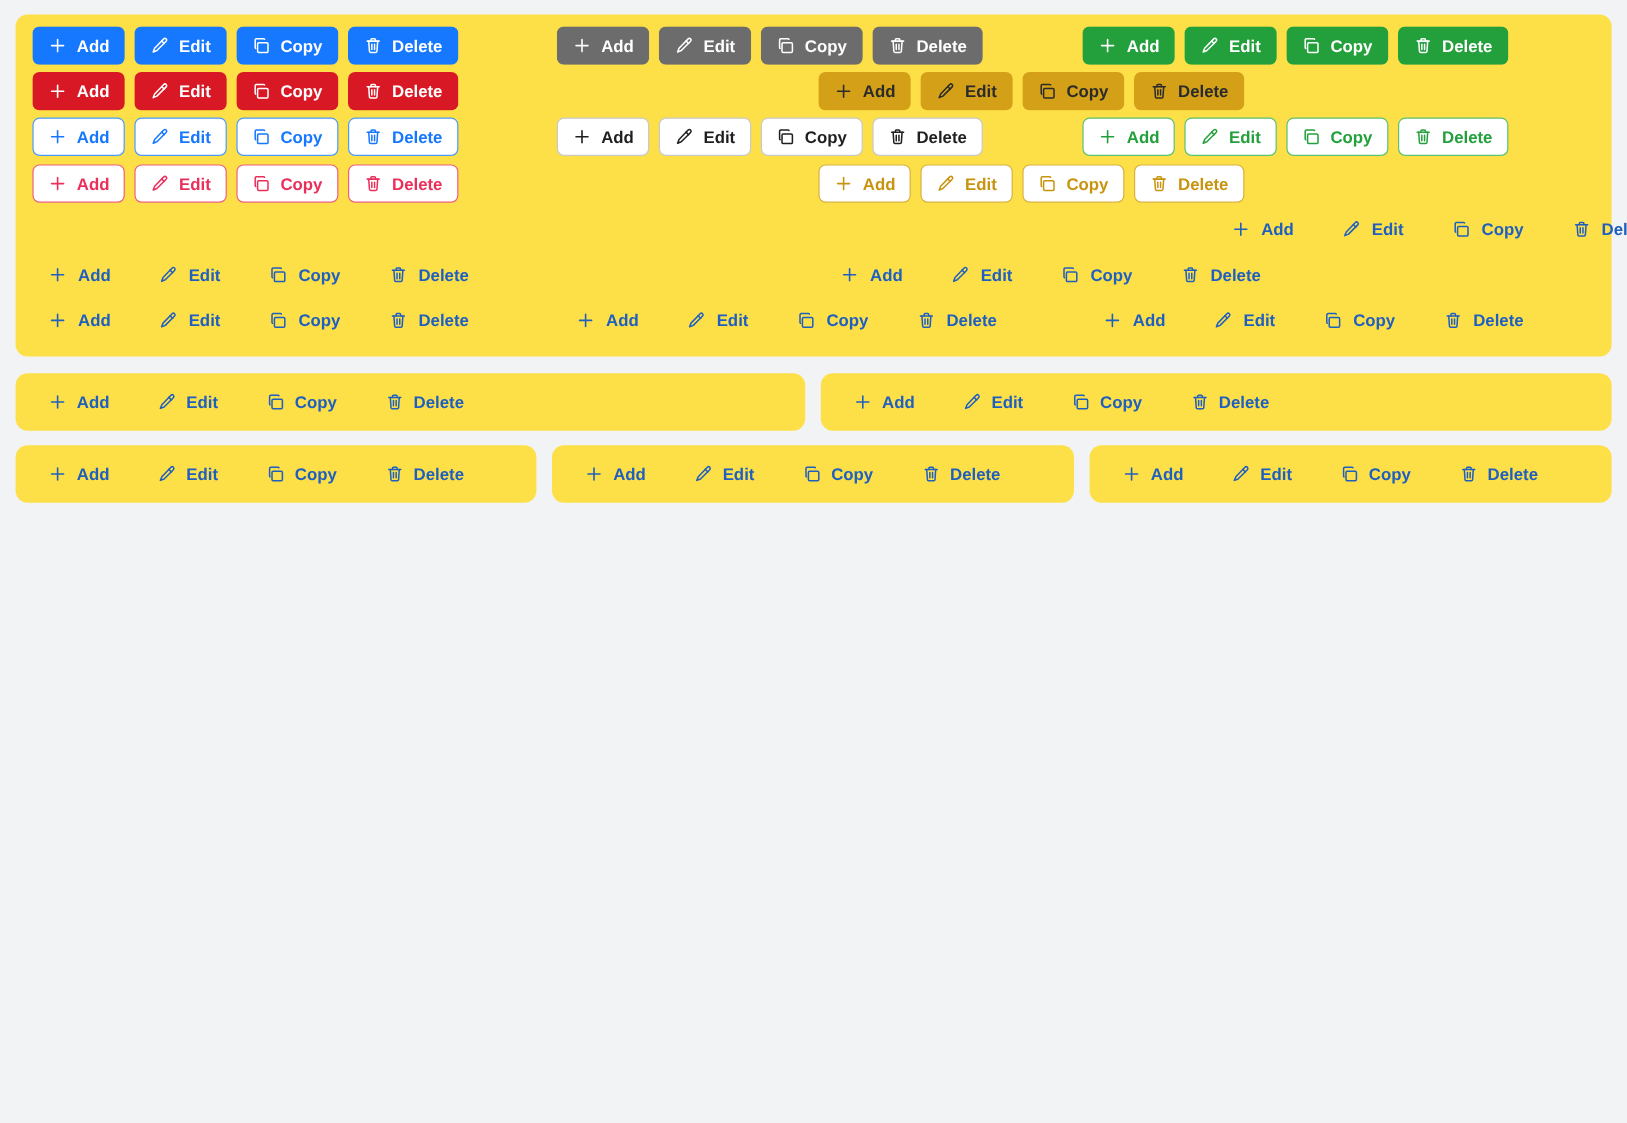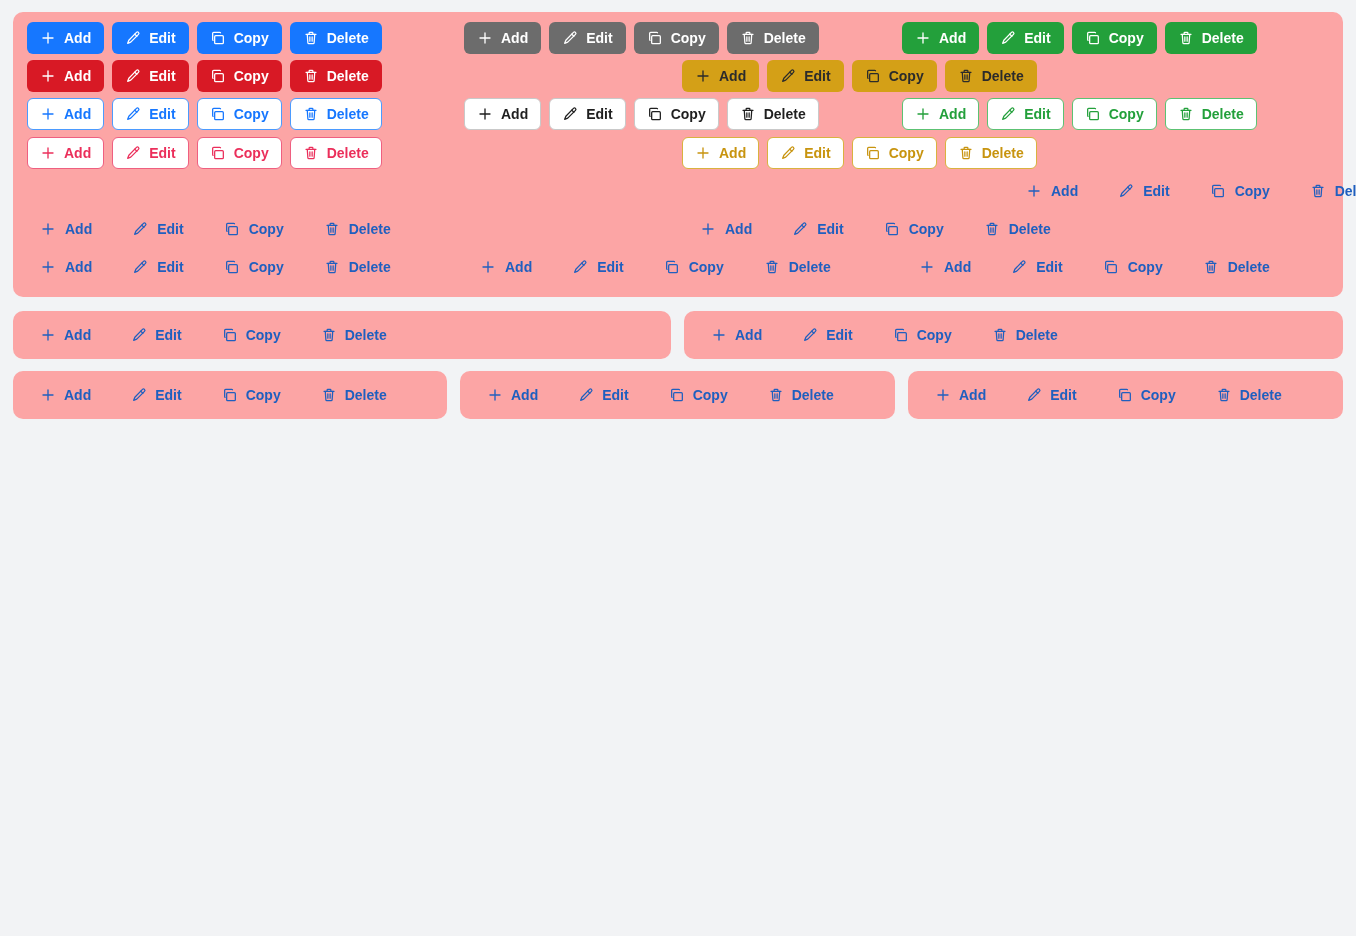--- a/index.html
+++ b/index.html
@@ -7,21 +7,21 @@
   html, body {
     margin: 0; padding: 0;
     width: 1356px; height: 936px;
     background: #f2f3f5;
     font-family: "Liberation Sans", sans-serif;
     -webkit-font-smoothing: antialiased;
   }
 
   
   .card {
-    background: #fca5a5;
+    background: #fde047;
     border-radius: 10px;
     position: absolute;
   }
   #main-card { left: 13px; top: 12px; width: 1330px; height: 285px; }
 
   #card-wide-left   { left: 13px;  top: 311px; width: 658px; height: 48px; }
   #card-wide-right  { left: 684px; top: 311px; width: 659px; height: 48px; }
   #card-third-1     { left: 13px;  top: 371px; width: 434px; height: 48px; }
   #card-third-2     { left: 460px; top: 371px; width: 435px; height: 48px; }
   #card-third-3     { left: 908px; top: 371px; width: 435px; height: 48px; }

